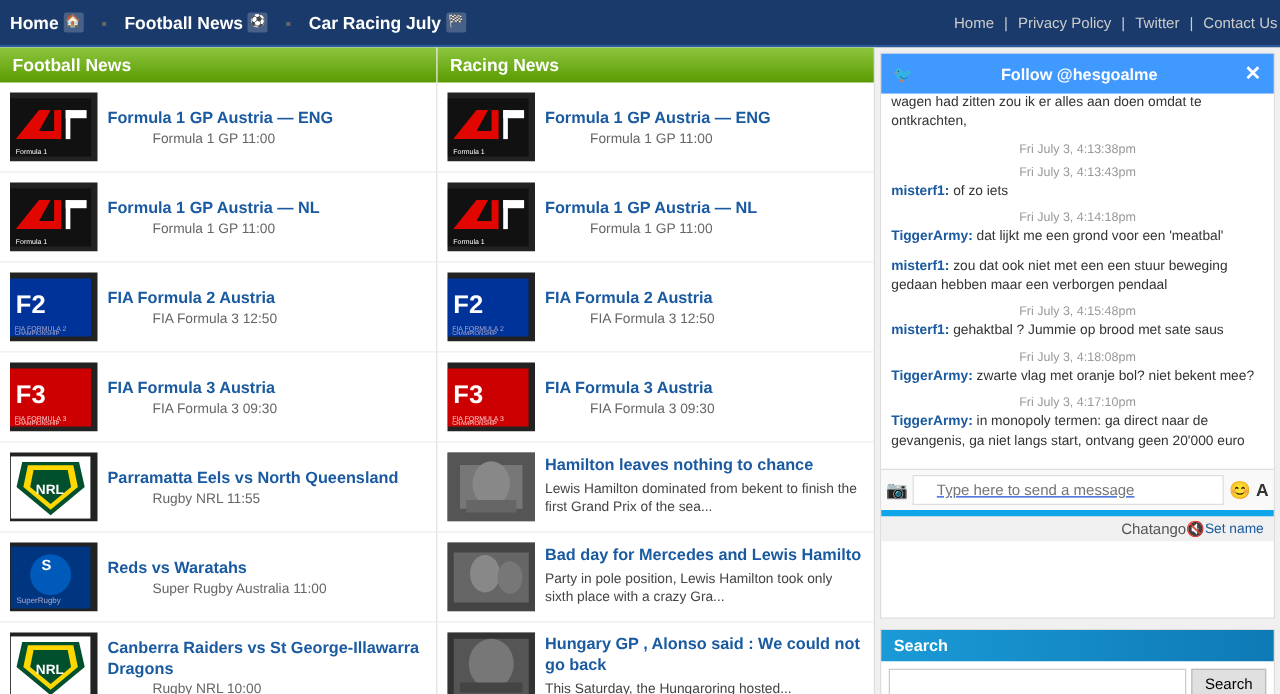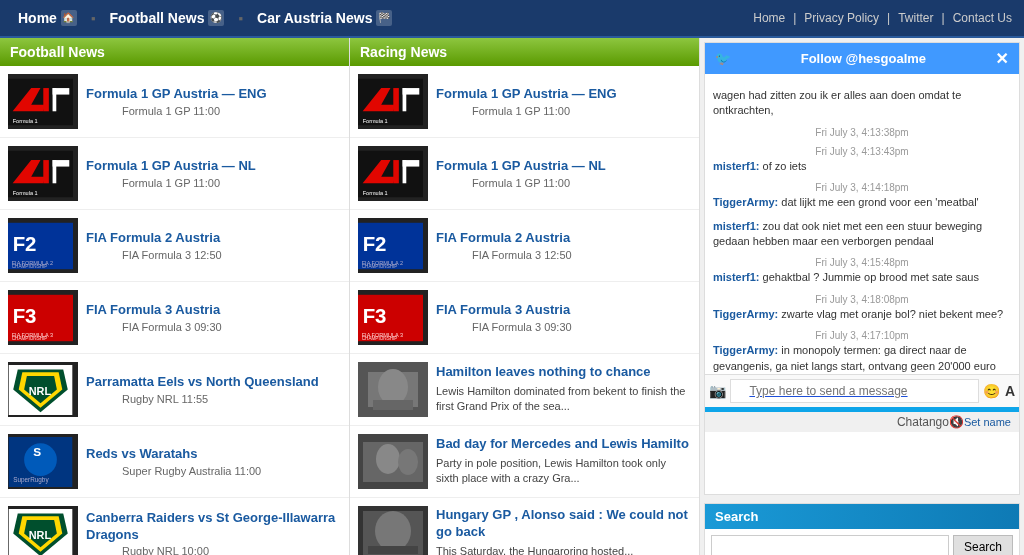--- a/index.html
+++ b/index.html
@@ -3,21 +3,21 @@
   <meta charset="utf-8">
   <style>
     * { margin: 0; padding: 0; box-sizing: border-box; }
     body { font-family: Arial, sans-serif; font-size: 13px; background: #1a3a6b; }
 
     
     #top-nav {
       background: #1a3a6b;
       display: flex;
       align-items: center;
-      padding: 6px 12px;
+      padding: 6px 2px;
       border-bottom: 2px solid #2a5a9b;
       justify-content: space-between;
     }
     #top-nav-left { display: flex; align-items: center; gap: 8px; }
     #top-nav-right { display: flex; gap: 8px; font-size: 12px; color: #ccc; }
     #top-nav-right a { color: #ccc; text-decoration: none; }
     .nav-item {
       color: #fff;
       font-size: 14px;
       font-weight: bold;
@@ -145,21 +145,21 @@
       justify-content: space-between;
     }
     .twitter-close {
       cursor: pointer;
       color: #fff;
       font-size: 16px;
     }
     .twitter-feed {
       flex: 1;
       overflow-y: auto;
-      padding: 14px 8px;
+      padding: 0 8px;
       font-size: 11px;
       background: #fff;
       max-height: 300px;
     }
     .tweet-entry { margin-bottom: 8px; }
     .tweet-text { color: #333; line-height: 1.4; }
     .tweet-user { font-weight: bold; color: #1a5aa0; }
     .tweet-time { color: #999; font-size: 10px; display: block; text-align: center; margin-bottom: 2px; }
 
     
@@ -242,21 +242,21 @@
       <span>Home</span>
       <span class="nav-icon">🏠</span>
     </a>
     <span class="nav-sep">▪</span>
     <a class="nav-item">
       <span>Football News</span>
       <span class="nav-icon">⚽</span>
     </a>
     <span class="nav-sep">▪</span>
     <a class="nav-item">
-      <span>Car Austria News</span>
+      <span>Car Racing July</span>
       <span class="nav-icon">🏁</span>
     </a>
   </div>
   <div id="top-nav-right">
     <a>Home</a>
     <span>|</span>
     <a>Privacy Policy</a>
     <span>|</span>
     <a>Twitter</a>
     <span>|</span>

